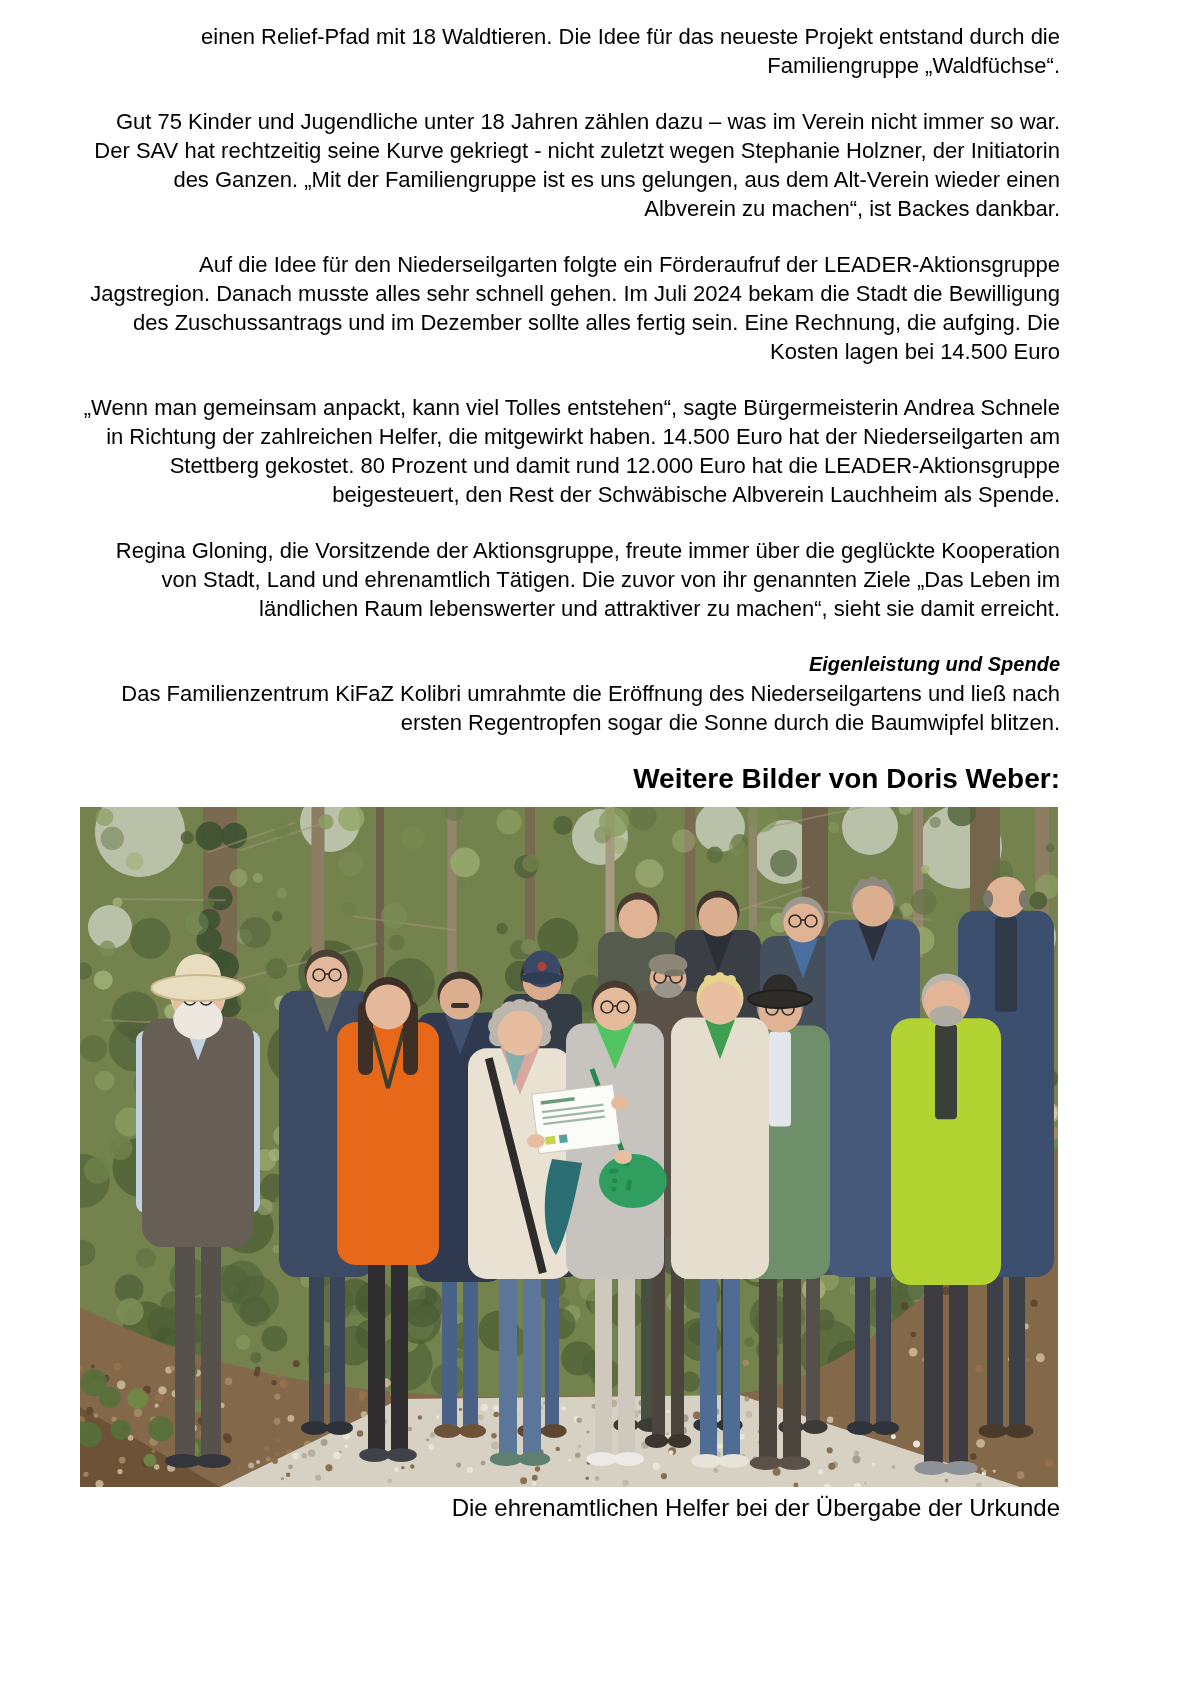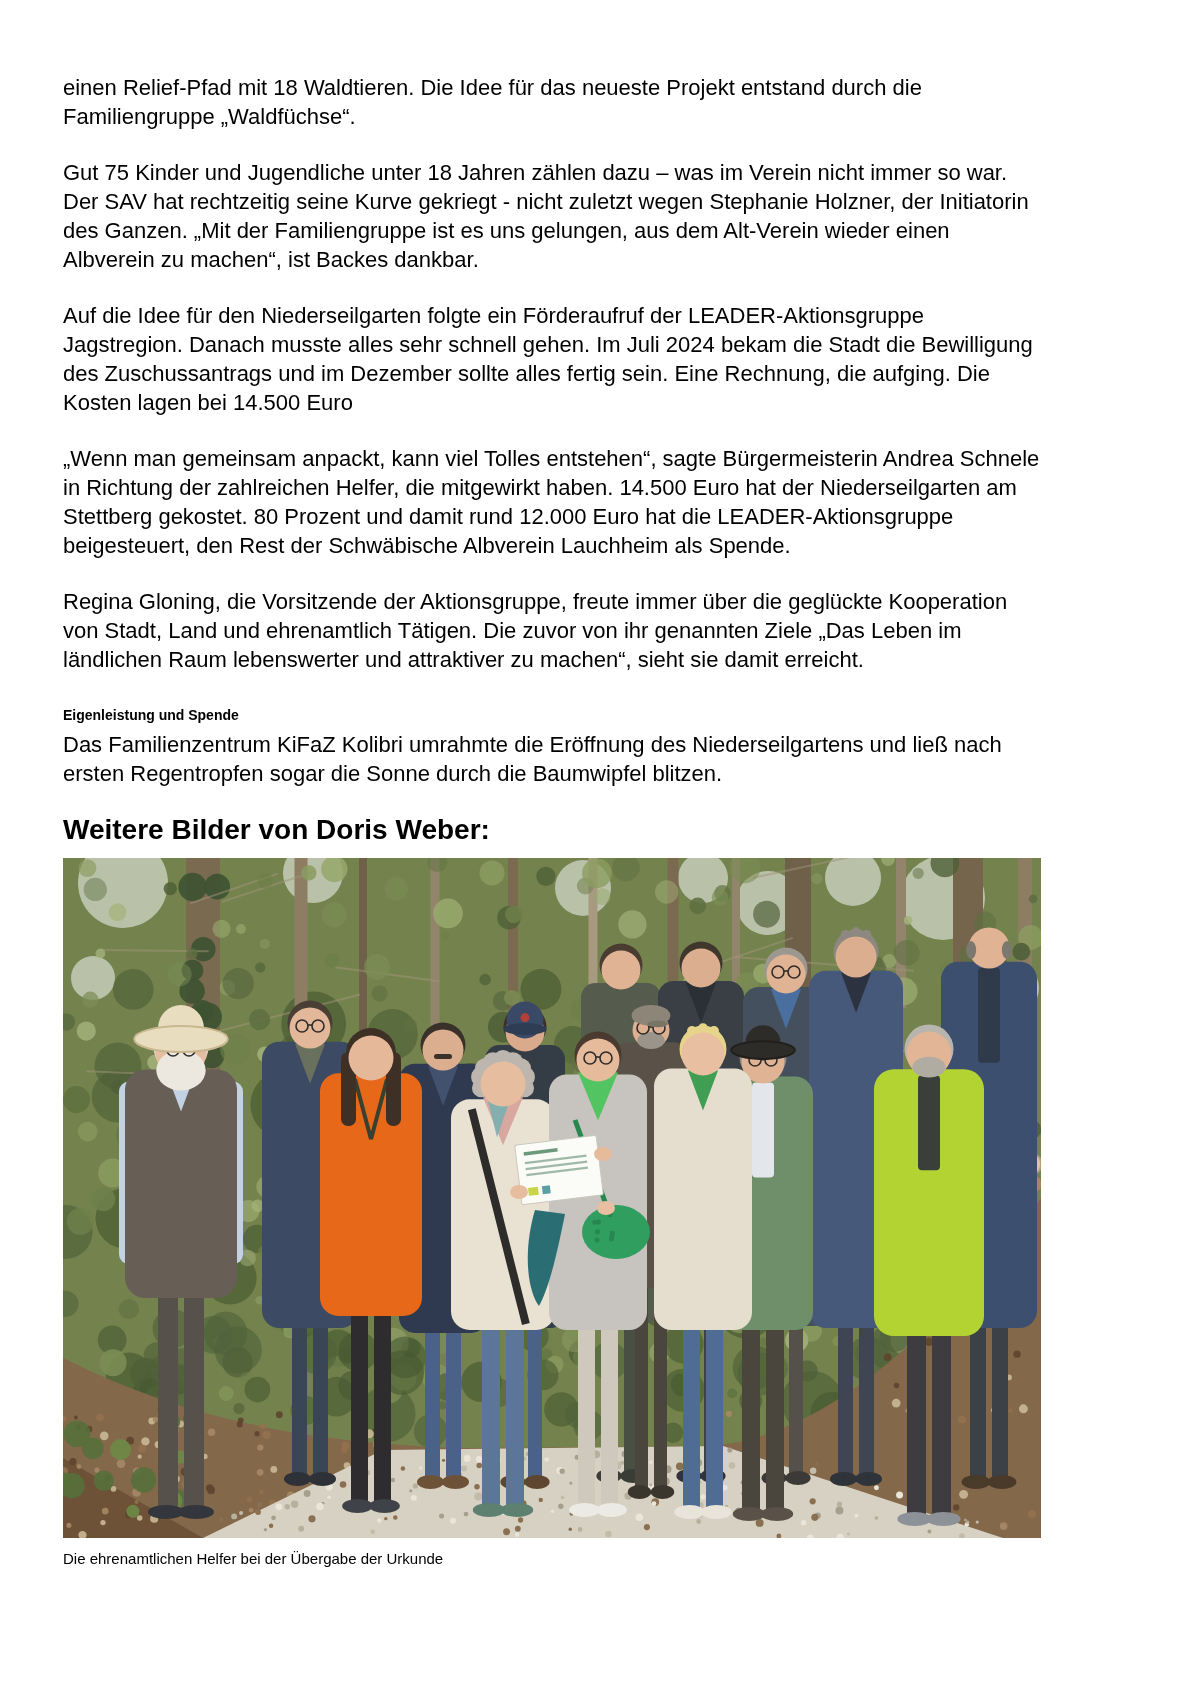--- a/index.html
+++ b/index.html
@@ -1,24 +1,24 @@
 <!DOCTYPE html>
 <html lang="de"><head>
 <meta charset="utf-8">
 <style>
   html,body{margin:0;padding:0;background:#ffffff;}
   .page{width:1190px;height:1683px;background:#ffffff;overflow:hidden;position:relative;
         font-family:"Liberation Sans", sans-serif;color:#000;}
-  .content{margin-left:63px;width:980px;padding-top:73px;}
+  .content{margin-left:80px;width:980px;padding-top:22px;text-align:right;}
   .para{font-size:22px;line-height:29px;margin:0 0 27px 0;}
-  .hd{font-size:14px;line-height:29px;font-weight:bold;margin:0;}
+  .hd{font-size:20px;line-height:29px;font-weight:bold;margin:0;font-style:italic;}
   .hd2{font-size:28px;line-height:29px;font-weight:bold;margin:0 0 14px 0;}
   figure{margin:0;}
   .photo-frame{width:978px;height:680px;display:block;}
-  figcaption{font-size:15px;line-height:29px;margin-top:6px;}
+  figcaption{font-size:24px;line-height:29px;margin-top:6px;}
 </style>
 </head>
 <body>
 
 <div class="page">
   <div class="content">
     <p class="para">einen Relief-Pfad mit 18 Waldtieren. Die Idee für das neueste Projekt entstand durch die Familiengruppe „Waldfüchse“.</p>
     <p class="para">Gut 75 Kinder und Jugendliche unter 18 Jahren zählen dazu – was im Verein nicht immer so war. Der SAV hat rechtzeitig seine Kurve gekriegt - nicht zuletzt wegen Stephanie Holzner, der Initiatorin des Ganzen. „Mit der Familiengruppe ist es uns gelungen, aus dem Alt-Verein wieder einen Albverein zu machen“, ist Backes dankbar.</p>
     <p class="para">Auf die Idee für den Niederseilgarten folgte ein Förderaufruf der LEADER-Aktionsgruppe Jagstregion. Danach musste alles sehr schnell gehen. Im Juli 2024 bekam die Stadt die Bewilligung des Zuschussantrags und im Dezember sollte alles fertig sein. Eine Rechnung, die aufging. Die Kosten lagen bei 14.500 Euro</p>
     <p class="para">„Wenn man gemeinsam anpackt, kann viel Tolles entstehen“, sagte Bürgermeisterin Andrea Schnele in Richtung der zahlreichen Helfer, die mitgewirkt haben. 14.500 Euro hat der Niederseilgarten am Stettberg gekostet. 80 Prozent und damit rund 12.000 Euro hat die LEADER-Aktionsgruppe beigesteuert, den Rest der Schwäbische Albverein Lauchheim als Spende.</p>

